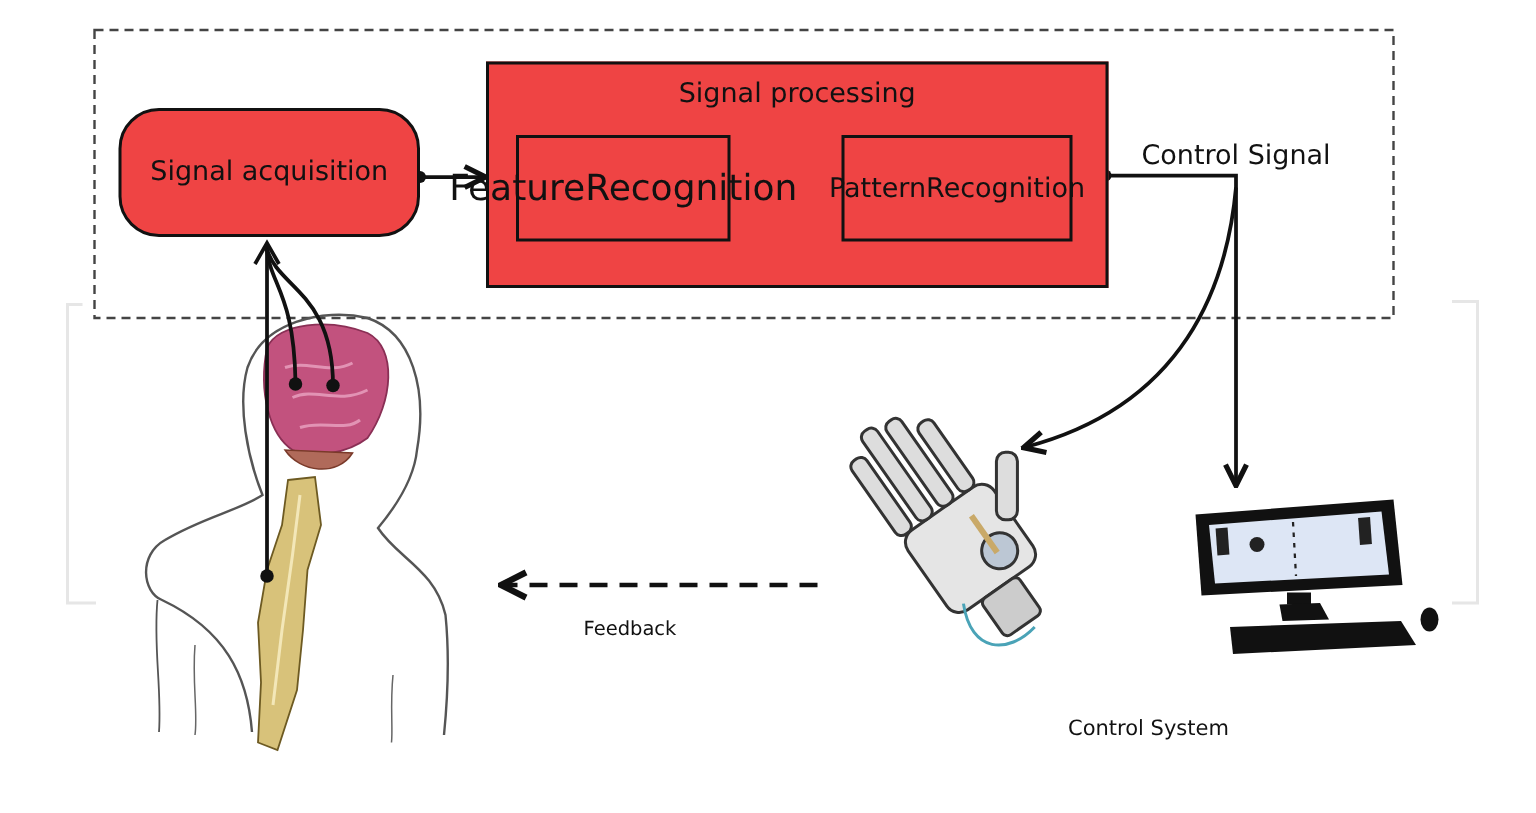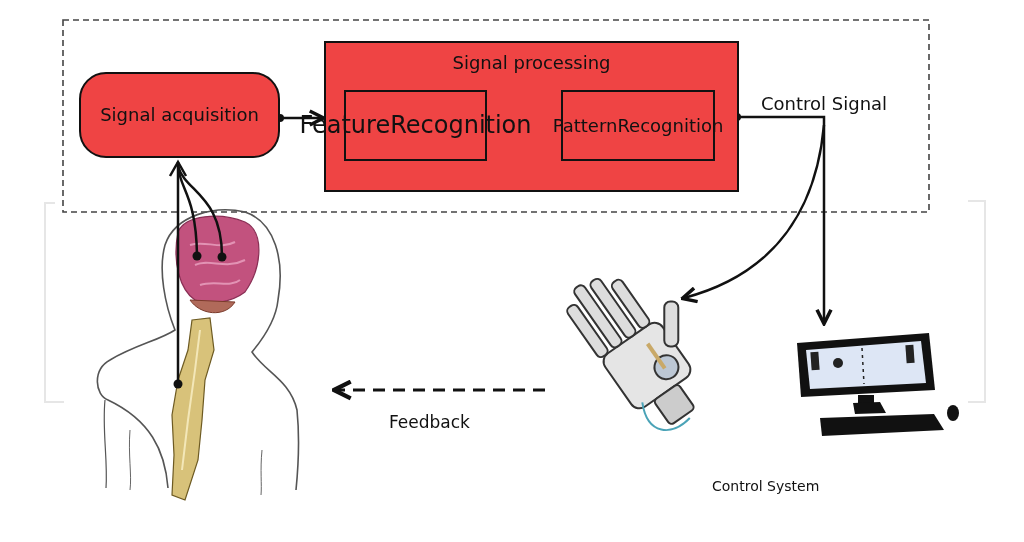--- a/index.html
+++ b/index.html
@@ -102,15 +102,15 @@
   <span>Recognition</span>
 </div>
 
 <div class="box center" style="left:561px; top:90px; width:154px; height:71px; font-size:18px; flex-direction:row;">
   <span>Pattern</span>
   <span>Recognition</span>
 </div>
 
 <div class="lbl" style="left:761px; top:93px; font-size:18px;">Control Signal</div>
 
-<div class="lbl" style="left:389px; top:412px; font-size:17px;">Feedback</div>
+<div class="lbl" style="left:389px; top:412px; font-size:13px;">Feedback</div>
 
 <div class="lbl" style="left:712px; top:478px; font-size:14px;">Control System</div>
 
 </body></html>

